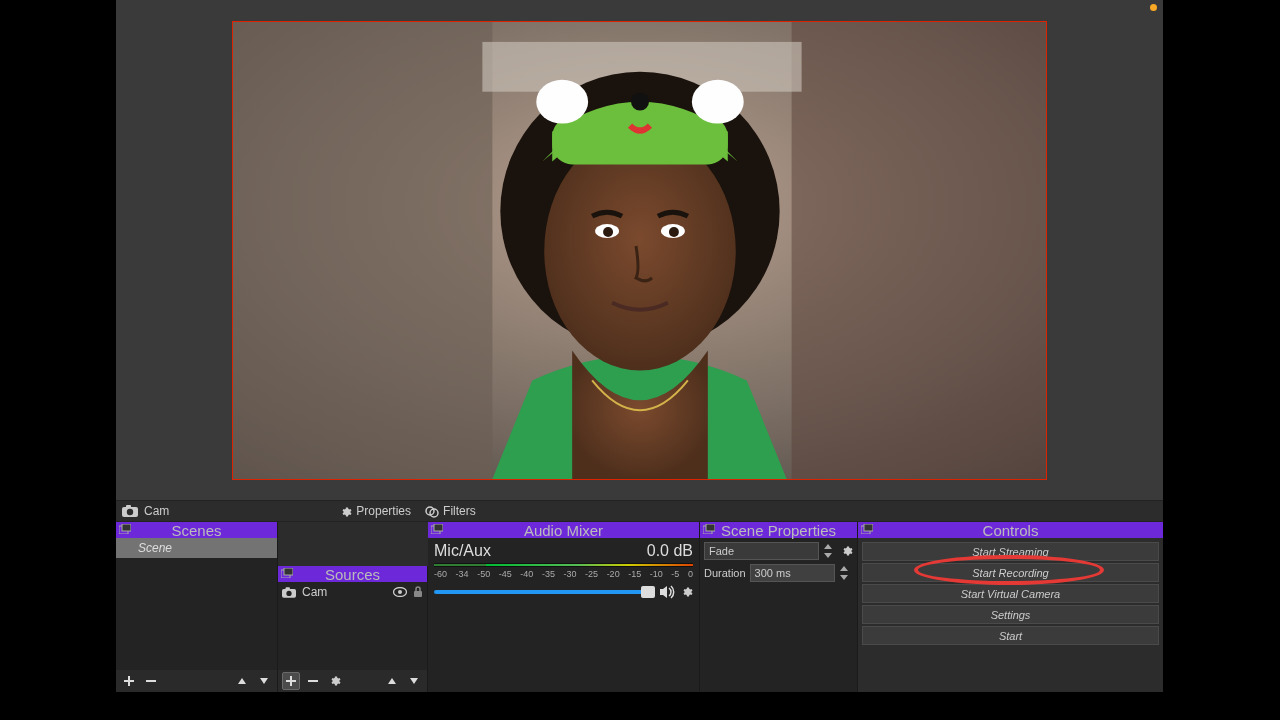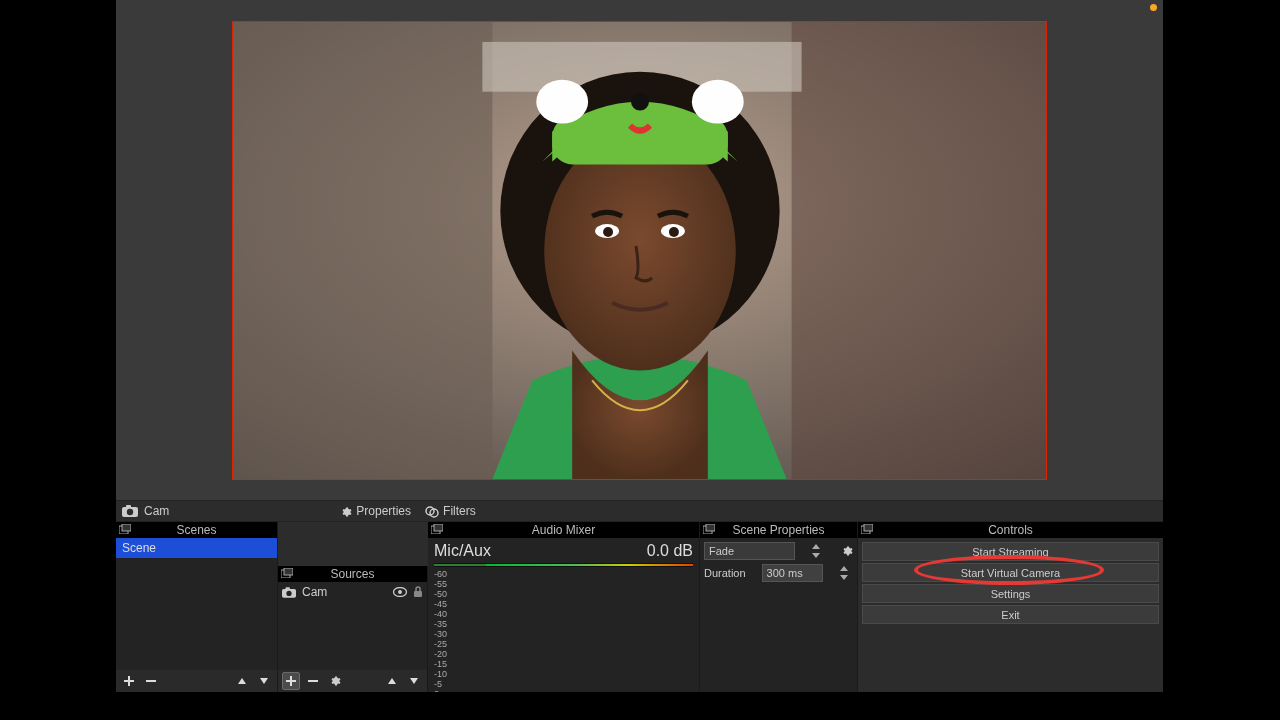--- a/index.html
+++ b/index.html
@@ -42,98 +42,97 @@
   .dock {
     height: 170px;
     display: flex;
     background: #2c2c2c;
   }
   .panel {
     display: flex; flex-direction: column;
     border-right: 1px solid #1a1a1a;
   }
   .panel-header {
-    height: 16px; background: #000000;
+    height: 16px; background: #6d28d9;
     display: flex; align-items: center; justify-content: center;
     position: relative;
-    font-size: 12px; color: #bbb;
+    font-size: 15px; color: #bbb;
   }
   .panel-header .popout {
     position: absolute; left: 3px; top: 2px;
     width: 12px; height: 10px;
   }
   .panel-body { flex: 1; background: #232323; overflow: hidden; }
   .panel-footer {
     height: 22px; background: #2a2a2a;
     display: flex; align-items: center; gap: 4px; padding: 0 4px;
   }
   .scenes { width: 162px; }
   .sources { width: 150px; margin-top: 44px; }
   .mixer { width: 272px; }
   .transitions { width: 158px; }
   .controls { flex: 1; border-right: none;}
   .scene-row {
-    padding: 3px 6px; color: #ddd; background: #1d4ed8;
+    padding: 3px 22px; color: #ddd; background: #737373; font-style: italic;
   }
   .sources-row {
     display: flex; align-items: center; gap: 6px;
     padding: 3px 4px;
   }
   .sources-row .name { flex: 1; }
   .mini-btn {
     width: 18px; height: 18px;
     display: flex; align-items: center; justify-content: center;
     color: #ddd; cursor: pointer;
     border-radius: 2px;
   }
   .mixer-body { padding: 4px 6px 0 6px; }
   .mixer-top { display:flex; justify-content:space-between; color:#ddd; font-size:16px; }
   .meter-wrap { margin-top: 3px; }
   .meter-ticks {
     font-size: 9px; color: #aaa;
     display: flex; justify-content: space-between;
     margin-top: 2px;
-    flex-direction: column;
   }
   .meter-bar {
     height: 4px; width: 100%;
     background: linear-gradient(to right, #2e7d32 0%, #2e7d32 20%, #0b3 20%, #5b5 55%, #cc0 75%, #d40 100%);
     border-top:1px solid #111; border-bottom:1px solid #111;
   }
   .slider-row {
     margin-top: 6px;
     display:flex; align-items:center; gap:6px;
   }
   .slider {
     flex:1; height: 4px; background:#166; background: linear-gradient(to right,#2196f3,#2196f3);
     position: relative; border-radius:2px;
   }
   .slider-thumb {
     position:absolute; right: -2px; top:-4px;
     width: 14px; height: 12px; background:#ddd; border-radius:2px;
   }
   .trans-body { padding: 4px 4px 0 4px; font-size:11px;}
-  .trans-row { display:flex; align-items:center; gap:16px; margin-bottom:4px;}
+  .trans-row { display:flex; align-items:center; gap:4px; margin-bottom:4px;}
   .select {
     flex:1; height:18px; background:#3a3a3a; border:1px solid #555;
     display:flex; align-items:center; padding:0 4px; color:#ccc;
     position:relative; font-size:11px;
   }
   .select-arrows {
     width:14px; color:#aaa; text-align:center;
   }
   .num-input {
     flex:1; height:18px; background:#404040; border:1px solid #555;
     color:#ccc; padding:0 4px; font-size:11px; display:flex; align-items:center;
   }
   .controls .panel-body { background:#2c2c2c; padding:4px 4px; display:flex; flex-direction:column; gap:2px;}
   .ctrl-btn {
     height:19px; background:#3b3b3b; border:1px solid #4a4a4a;
     display:flex; align-items:center; justify-content:center;
-    font-size:11px; color:#ccc; cursor:pointer;
+    font-size:11px; color:#ccc; cursor:pointer;font-style:italic;
   }
   .highlight-oval {
     position:absolute; border:4px solid #e53935; border-radius:50%/50%;
     width:190px; height:30px; pointer-events:none;
   }
   .status {
     height: 22px; border-top:1px solid #1a1a1a;
     display:flex; align-items:center; justify-content:flex-end;
     gap:10px; padding:0 8px; color:#ccc; font-size:11px;
     background:#2c2c2c;
@@ -349,21 +348,21 @@
       </div>
       <div class="panel-body mixer-body">
         <div class="mixer-top">
           <span>Mic/Aux</span>
           <span>0.0 dB</span>
         </div>
         <div class="meter-wrap">
           <div class="meter-bar"></div>
           <div class="meter-ticks">
             <span>-60</span>
-              <span>-55</span>
+              <span>-34</span>
               <span>-50</span>
               <span>-45</span>
               <span>-40</span>
               <span>-35</span>
               <span>-30</span>
               <span>-25</span>
               <span>-20</span>
               <span>-15</span>
               <span>-10</span>
               <span>-5</span>
@@ -434,23 +433,24 @@
         <span class="popout">
           <svg width="12" height="10" viewBox="0 0 12 10">
               <rect x="0" y="2" width="9" height="8" fill="none" stroke="#aaa"></rect>
               <rect x="3" y="0" width="9" height="7" fill="#333" stroke="#aaa"></rect>
             </svg>
         </span>
         <span>Controls</span>
       </div>
       <div class="panel-body">
         <div class="ctrl-btn">Start Streaming</div>
+        <div class="ctrl-btn">Start Recording</div>
         <div class="ctrl-btn">Start Virtual Camera</div>
         <div class="ctrl-btn">Settings</div>
-        <div class="ctrl-btn">Exit</div>
+        <div class="ctrl-btn">Start</div>
       </div>
       <div class="highlight-oval" style="left:56px; top:33px;"></div>
     </div>
 
   </div>
 
 
 </div>
 
 </body></html>

